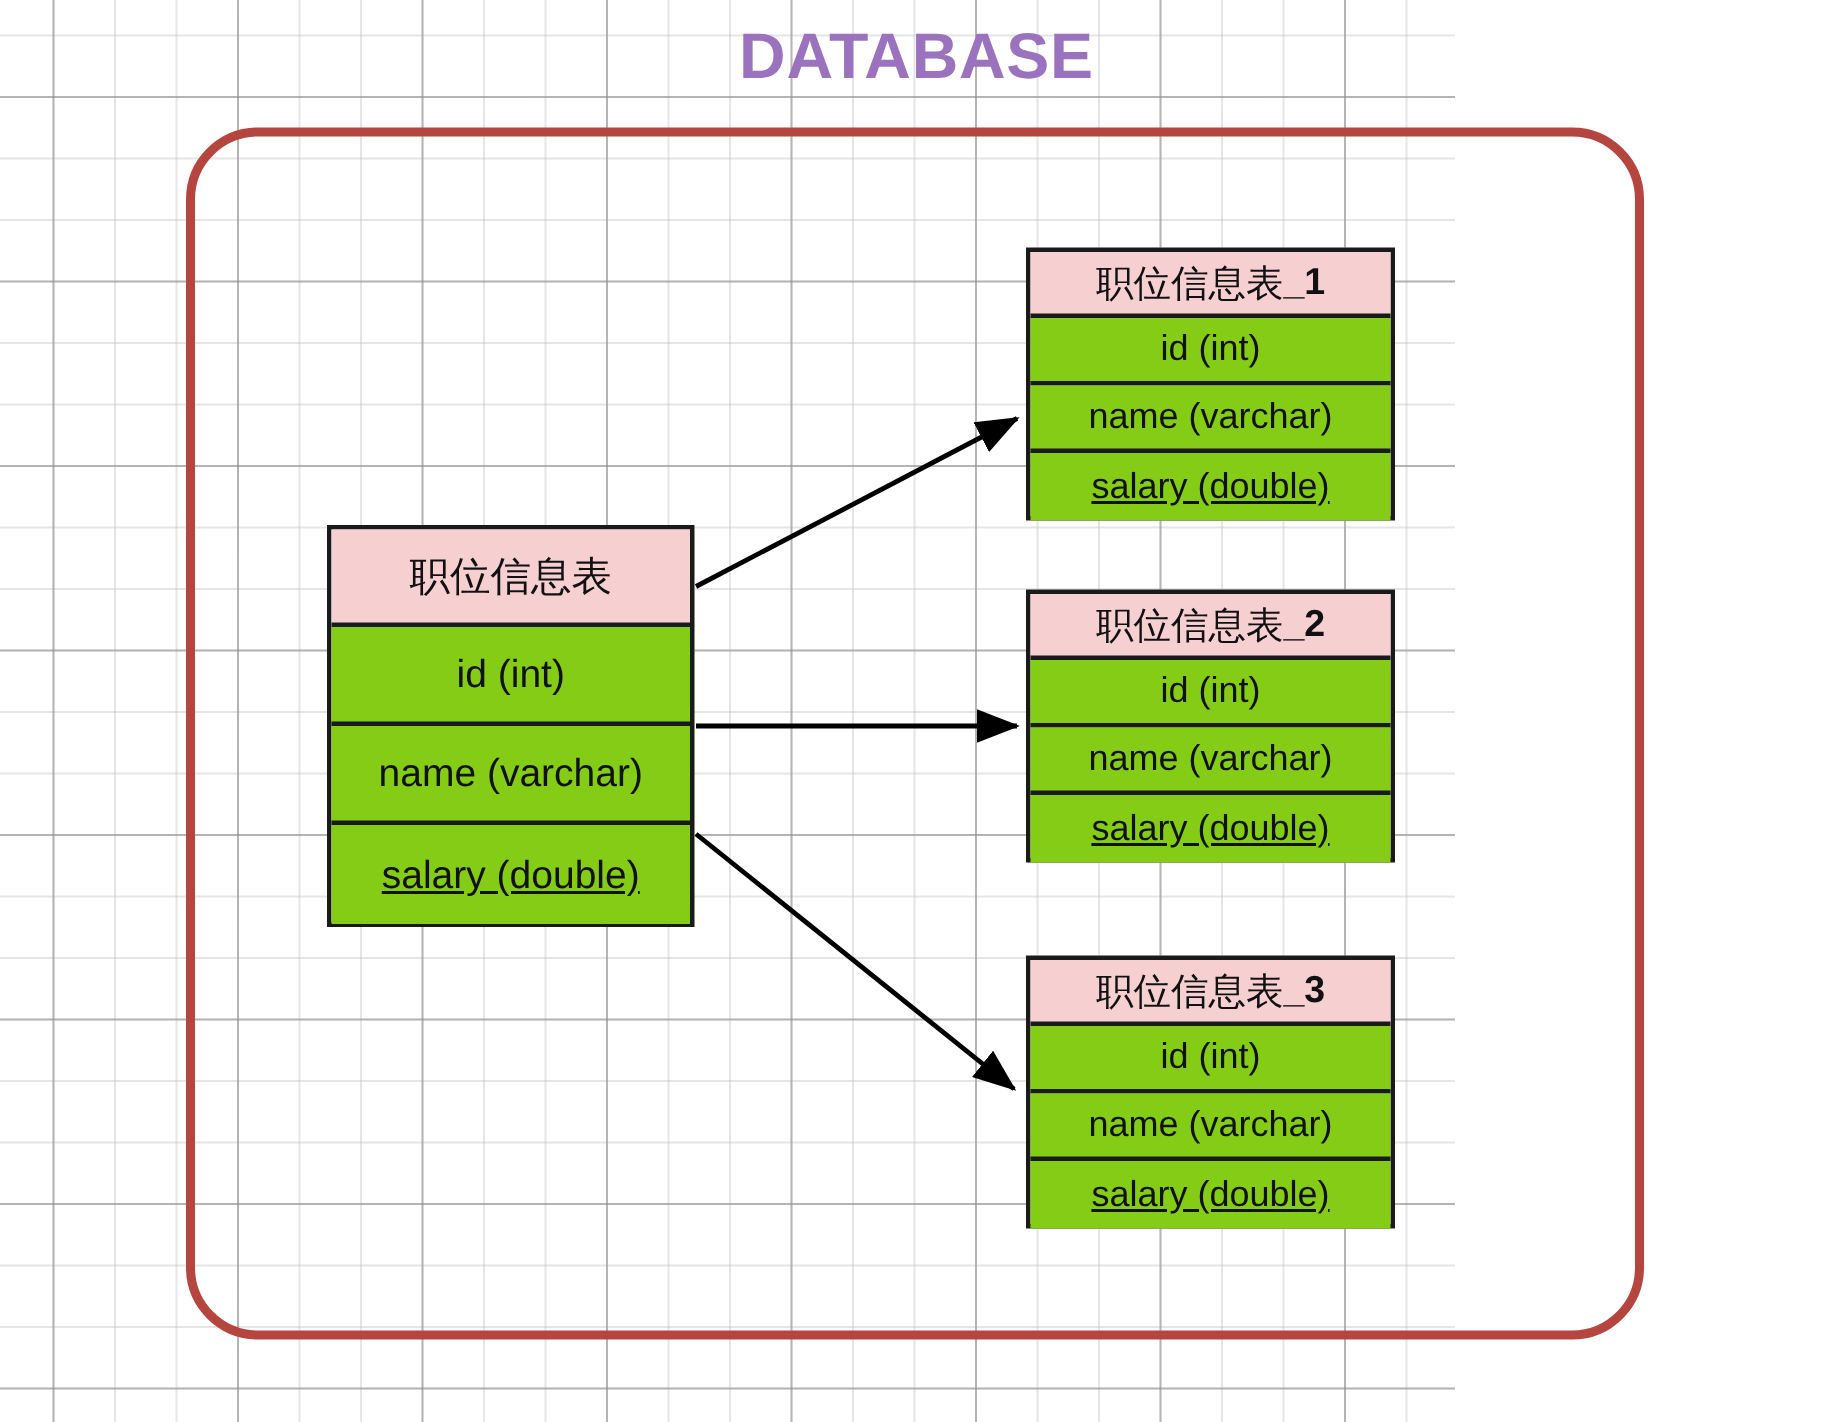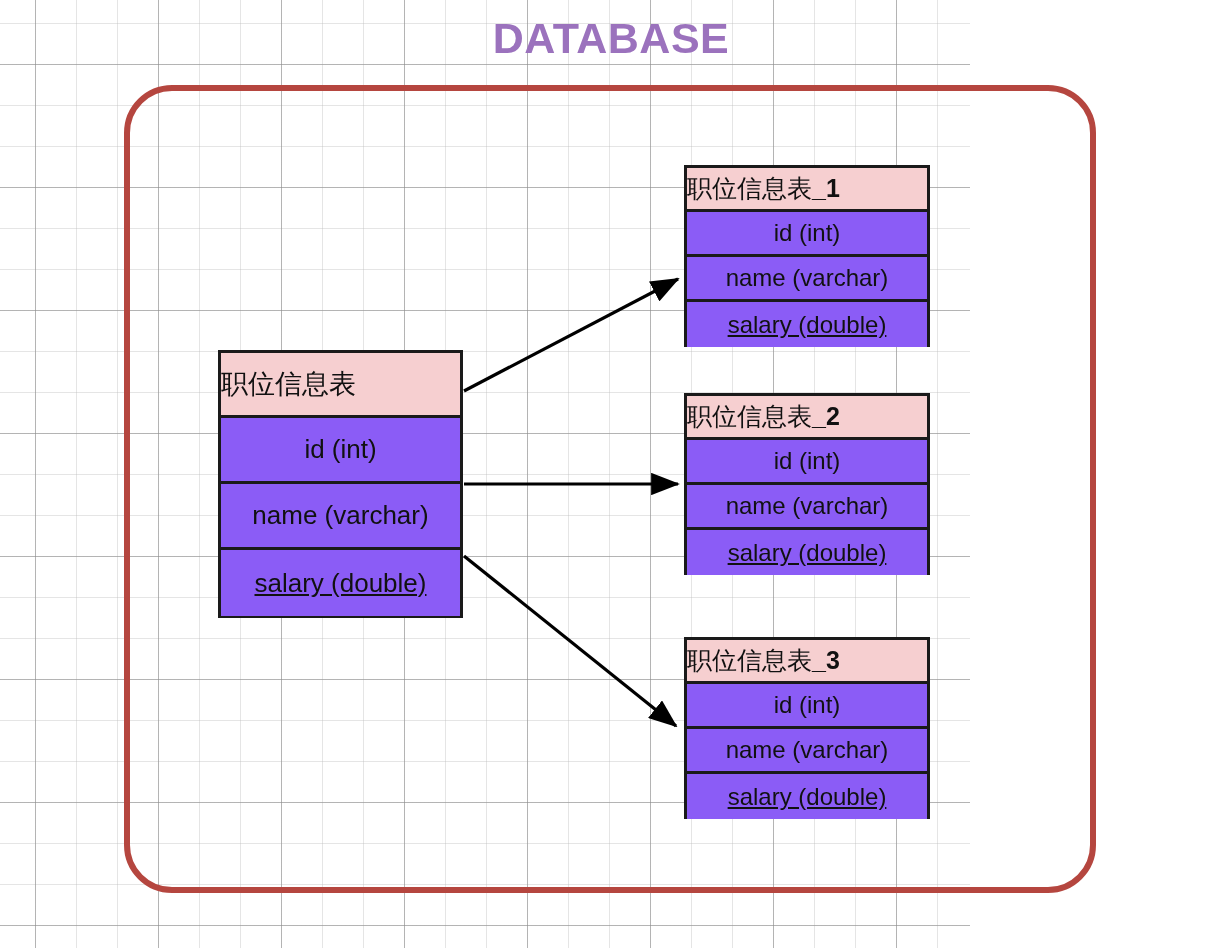--- a/index.html
+++ b/index.html
@@ -66,39 +66,39 @@
   .table-box {
     position: absolute;
     border: 3px solid #1a1a1a;
     background: #ffffff;
   }
   .table-header {
     background: #f6cfd0;
     border-bottom: 3px solid #1a1a1a;
     display: flex;
     align-items: center;
-    justify-content: flex-start;
+    justify-content: center;
     color: #111111;
     white-space: nowrap;
     overflow: hidden;
   }
   .table-header .cn {
     font-family: "DejaVu Serif", "Liberation Serif", serif;
     font-weight: normal;
   }
   .table-header .sfx {
     font-family: "Liberation Sans", sans-serif;
     font-weight: bold;
   }
   .table-row {
     display: flex;
     align-items: center;
     justify-content: center;
     color: #111111;
-    background: #8b5cf6;
+    background: #84cc16;
     border-bottom: 3px solid #1a1a1a;
     font-family: "Liberation Sans", sans-serif;
     white-space: nowrap;
   }
   .table-row:last-child { border-bottom: none; text-decoration: underline; }
 
   
   #table-main {
     left: 218px;
     top: 350px;

